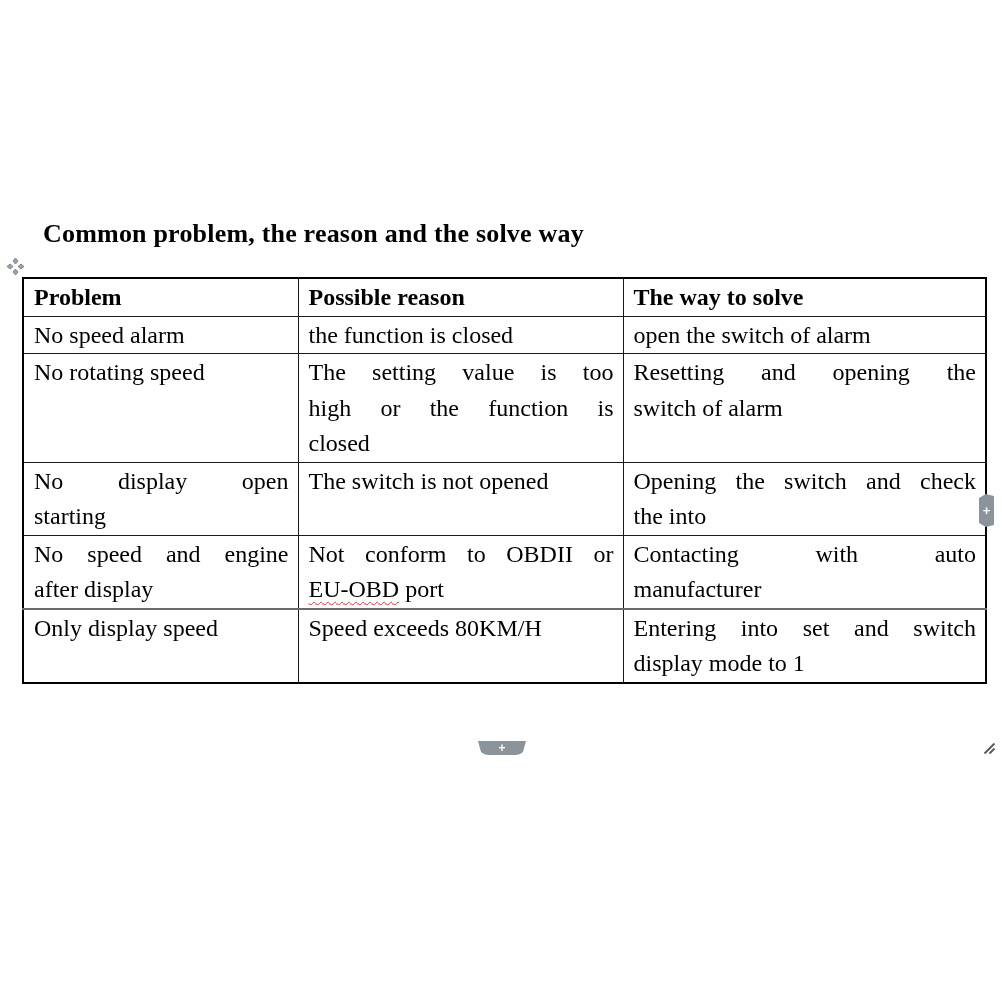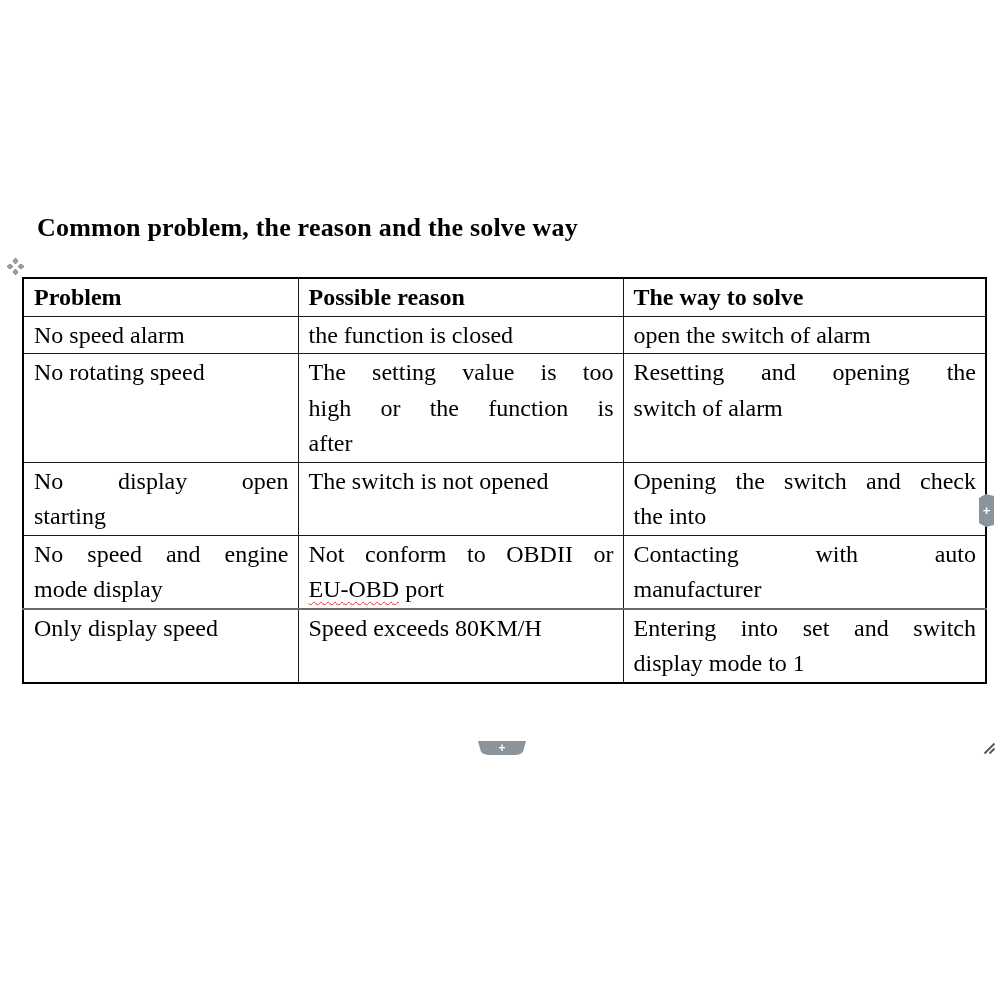--- a/index.html
+++ b/index.html
@@ -11,21 +11,21 @@
     color: #000;
     overflow: hidden;
   }
   .title {
     position: absolute;
     left: 33px; top: 206px;
     font-size: 26px;
     font-weight: bold;
     line-height: 36px;
     letter-spacing: 0.2px;
-    margin: 4px;
+    margin: 10px;
     white-space: nowrap;
   }
   .table-wrap {
     position: absolute;
     left: 22px; top: 277px;
     width: 963px;
     border-radius: 32px;
   }
   table.problems {
     width: 100%;
@@ -149,21 +149,21 @@
               <div class="line">open the switch of alarm</div>
             </td>
           </tr>
           <tr style="height: 107px; margin-left: 16px;">
             <td>
               <div class="line">No rotating speed</div>
             </td>
             <td>
               <div class="line just">The setting value is too</div>
               <div class="line just">high or the function is</div>
-              <div class="line">after</div>
+              <div class="line">closed</div>
             </td>
             <td>
               <div class="line just">Resetting and opening the</div>
               <div class="line">switch of alarm</div>
             </td>
           </tr>
           <tr style="height: 72px;">
             <td>
               <div class="line just">No display open</div>
               <div class="line">starting</div>
@@ -172,21 +172,21 @@
               <div class="line">The switch is not opened</div>
             </td>
             <td>
               <div class="line just">Opening the switch and check</div>
               <div class="line">the into</div>
             </td>
           </tr>
           <tr style="height: 71px;">
             <td>
               <div class="line just">No speed and engine</div>
-              <div class="line">mode display</div>
+              <div class="line">after display</div>
             </td>
             <td>
               <div class="line just">Not conform to OBDII or</div>
               <div class="line"><span class="sq">EU-OBD</span> port</div>
             </td>
             <td>
               <div class="line just">Contacting with auto</div>
               <div class="line">manufacturer</div>
             </td>
           </tr>

